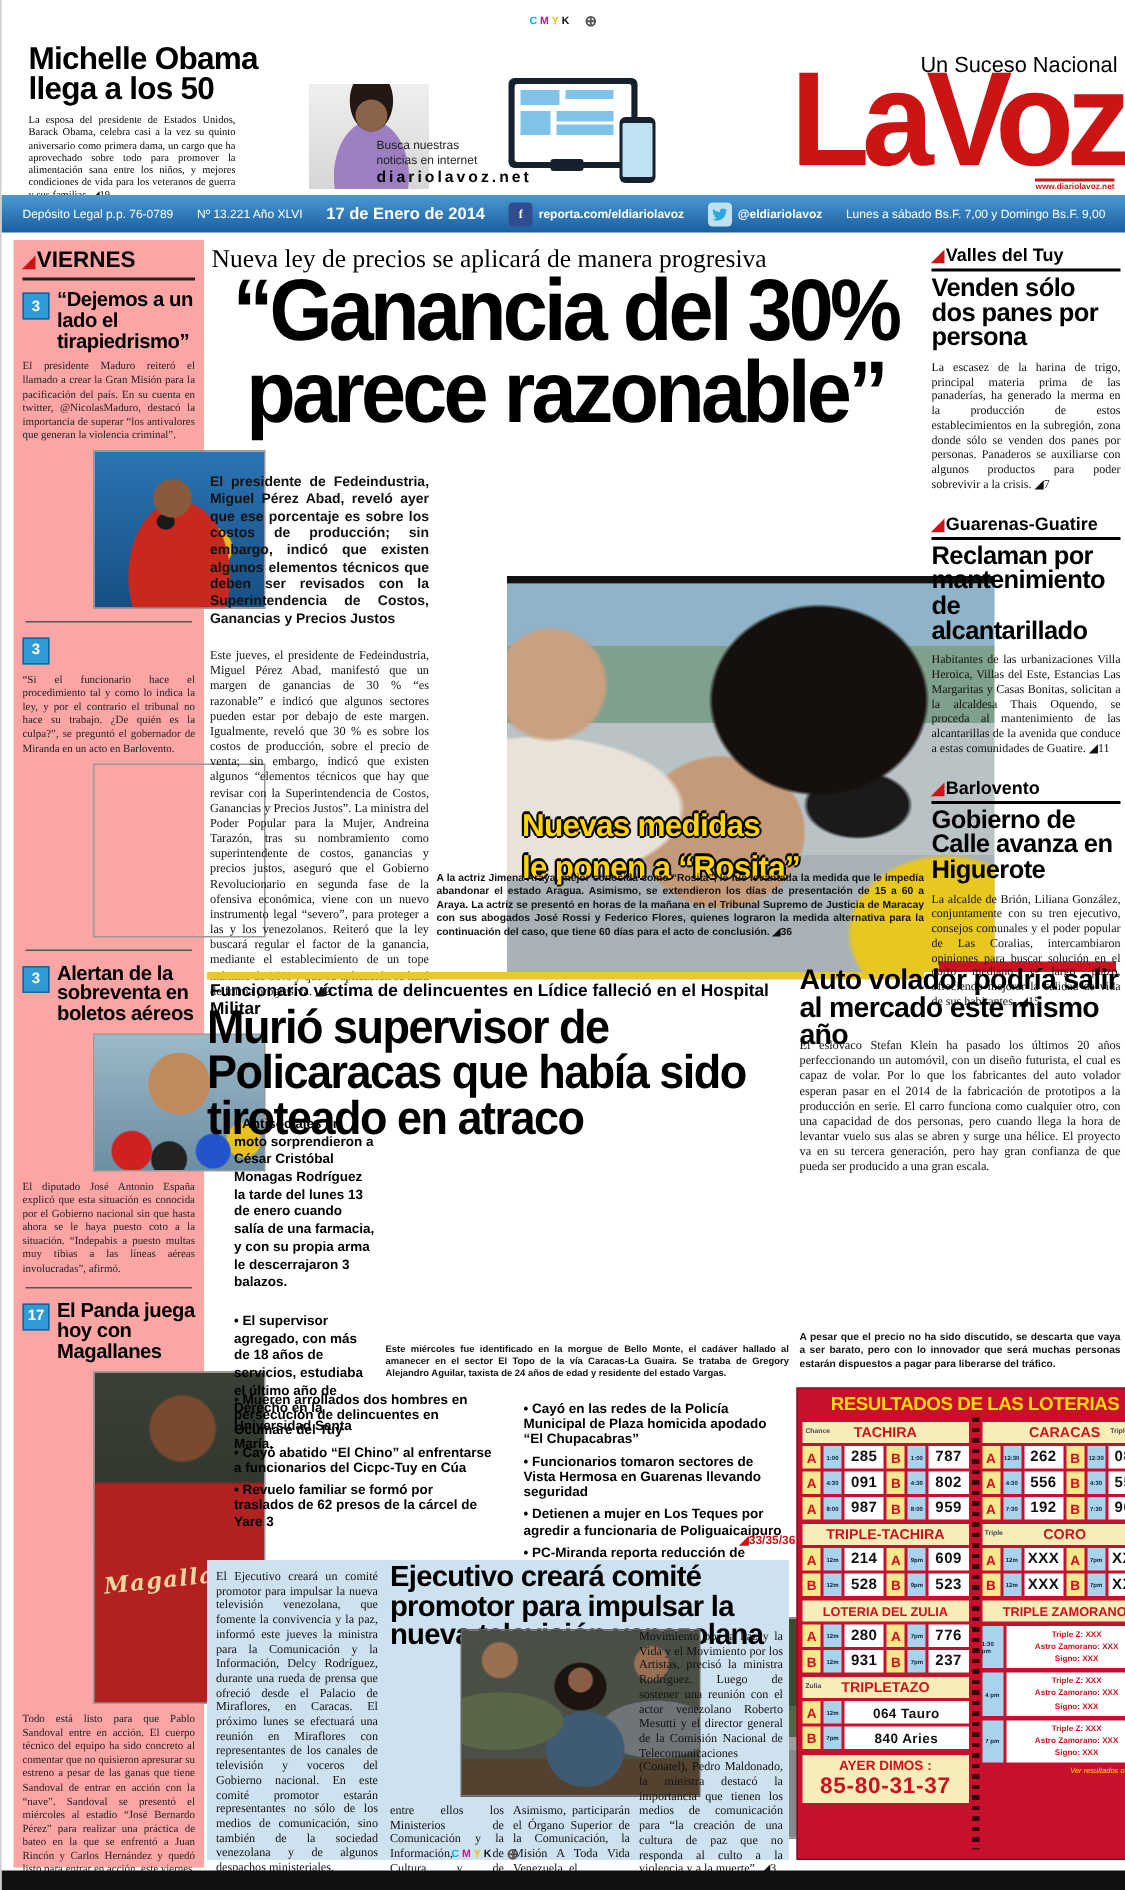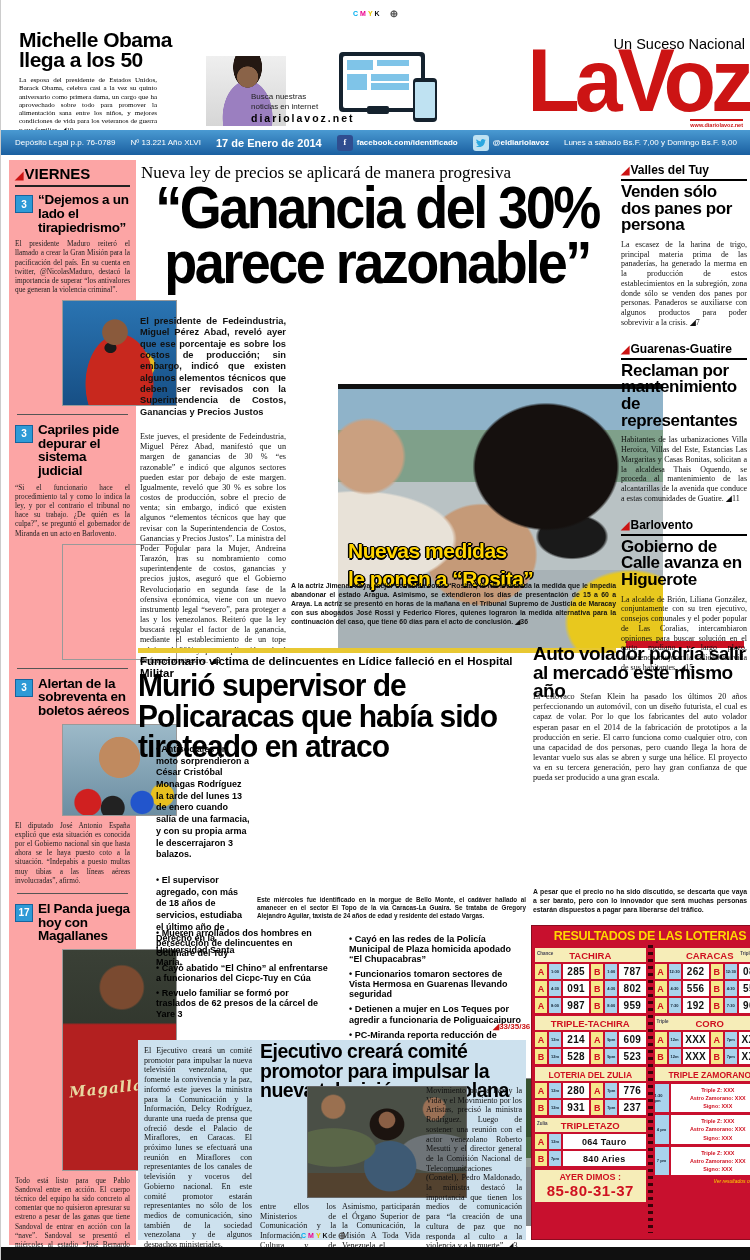--- a/index.html
+++ b/index.html
@@ -230,21 +230,21 @@
   <div class="abs" id="tagline">Un Suceso Nacional</div>
   <div class="abs" id="logo">LaVoz</div>
   <div class="abs" id="site-small">www.diariolavoz.net</div>
 
   <div class="abs" id="infobar">
     <span>Depósito Legal p.p. 76-0789</span>
     <span>Nº 13.221 Año XLVI</span>
     <span class="date">17 de Enero de 2014</span>
     <span class="social">
       <span class="fb-ico">f</span>
-      <span>facebook.com/identificado</span>
+      <span>reporta.com/eldiariolavoz</span>
     </span>
     <span class="social">
       <span class="tw-ico">
         <svg width="11" height="11" viewBox="0 0 24 24">
             <path fill="#2ca8e0" d="M23 5c-.8.4-1.7.6-2.6.8a4.5 4.5 0 0 0-7.7 4A12.8 12.8 0 0 1 3.4 5a4.5 4.5 0 0 0 1.4 6 4.4 4.4 0 0 1-2-.5c0 2.1 1.5 3.9 3.6 4.3-.7.2-1.4.2-2 .1a4.5 4.5 0 0 0 4.2 3.1A9 9 0 0 1 2 20a12.7 12.7 0 0 0 6.9 2c8.3 0 12.8-6.9 12.8-12.8v-.6c.9-.6 1.6-1.4 2.3-2.3-.8.4-1.7.6-2.6.7z"></path>
           </svg>
       </span>
       <span>@eldiariolavoz</span>
     </span>
     <span>Lunes a sábado Bs.F. 7,00 y Domingo Bs.F. 9,00</span>
@@ -259,21 +259,20 @@
         <span class="lr-title">“Dejemos a un lado el tirapiedrismo”</span>
         </div>
       <div class="lr-body serif just">El presidente Maduro reiteró el llamado a crear la Gran Misión para la pacificación del país. En su cuenta en twitter, @NicolasMaduro, destacó la importancia de superar “los antivalores que generan la violencia criminal”.</div>
       <div class="lr-photo photo" id="photo-maduro"></div>
     </div>
     <div class="lr-sep"></div>
 
     <div class="lr-story">
       <div class="lr-head">
           <span class="badge">3</span>
-        <span class="lr-title">Capriles pide depurar el sistema judicial</span>
         </div>
       <div class="lr-body serif just">“Si el funcionario hace el procedimiento tal y como lo indica la ley, y por el contrario el tribunal no hace su trabajo. ¿De quién es la culpa?”, se preguntó el gobernador de Miranda en un acto en Barlovento.</div>
       <div class="lr-photo photo" id="photo-capriles"></div>
     </div>
     <div class="lr-sep"></div>
 
     <div class="lr-story">
       <div class="lr-head">
           <span class="badge">3</span>
         <span class="lr-title">Alertan de la sobreventa en boletos aéreos</span>
@@ -311,21 +310,21 @@
   <div class="abs" id="red-rule"></div>
 
   <div class="abs" id="right-rail">
     <div>
       <div class="rr-sec"><span class="tri">◢</span><span>Valles del Tuy</span></div>
       <div class="rr-title">Venden sólo dos panes por persona</div>
       <div class="rr-body serif just">La escasez de la harina de trigo, principal materia prima de las panaderías, ha generado la merma en la producción de estos establecimientos en la subregión, zona donde sólo se venden dos panes por personas. Panaderos se auxiliarse con algunos productos para poder sobrevivir a la crisis. ◢7</div>
     </div>
     <div>
       <div class="rr-sec"><span class="tri">◢</span><span>Guarenas-Guatire</span></div>
-      <div class="rr-title">Reclaman por mantenimiento de representantes</div>
+      <div class="rr-title">Reclaman por mantenimiento de alcantarillado</div>
       <div class="rr-body serif just">Habitantes de las urbanizaciones Villa Heroica, Villas del Este, Estancias Las Margaritas y Casas Bonitas, solicitan a la alcaldesa Thais Oquendo, se proceda al mantenimiento de las alcantarillas de la avenida que conduce a estas comunidades de Guatire. ◢11</div>
     </div>
     <div>
       <div class="rr-sec"><span class="tri">◢</span><span>Barlovento</span></div>
       <div class="rr-title">Gobierno de Calle avanza en Higuerote</div>
       <div class="rr-body serif just">La alcalde de Brión, Liliana González, conjuntamente con su tren ejecutivo, consejos comunales y el poder popular de Las Coralias, intercambiaron opiniones para buscar solución en el corto mediano y largo plazo, ofreciendo mejorar la calidad de vida de sus habitantes. ◢15</div>
     </div>
   </div>
 
   <div class="abs" id="crime-kicker">Funcionario víctima de delincuentes en Lídice falleció en el Hospital Militar</div>

